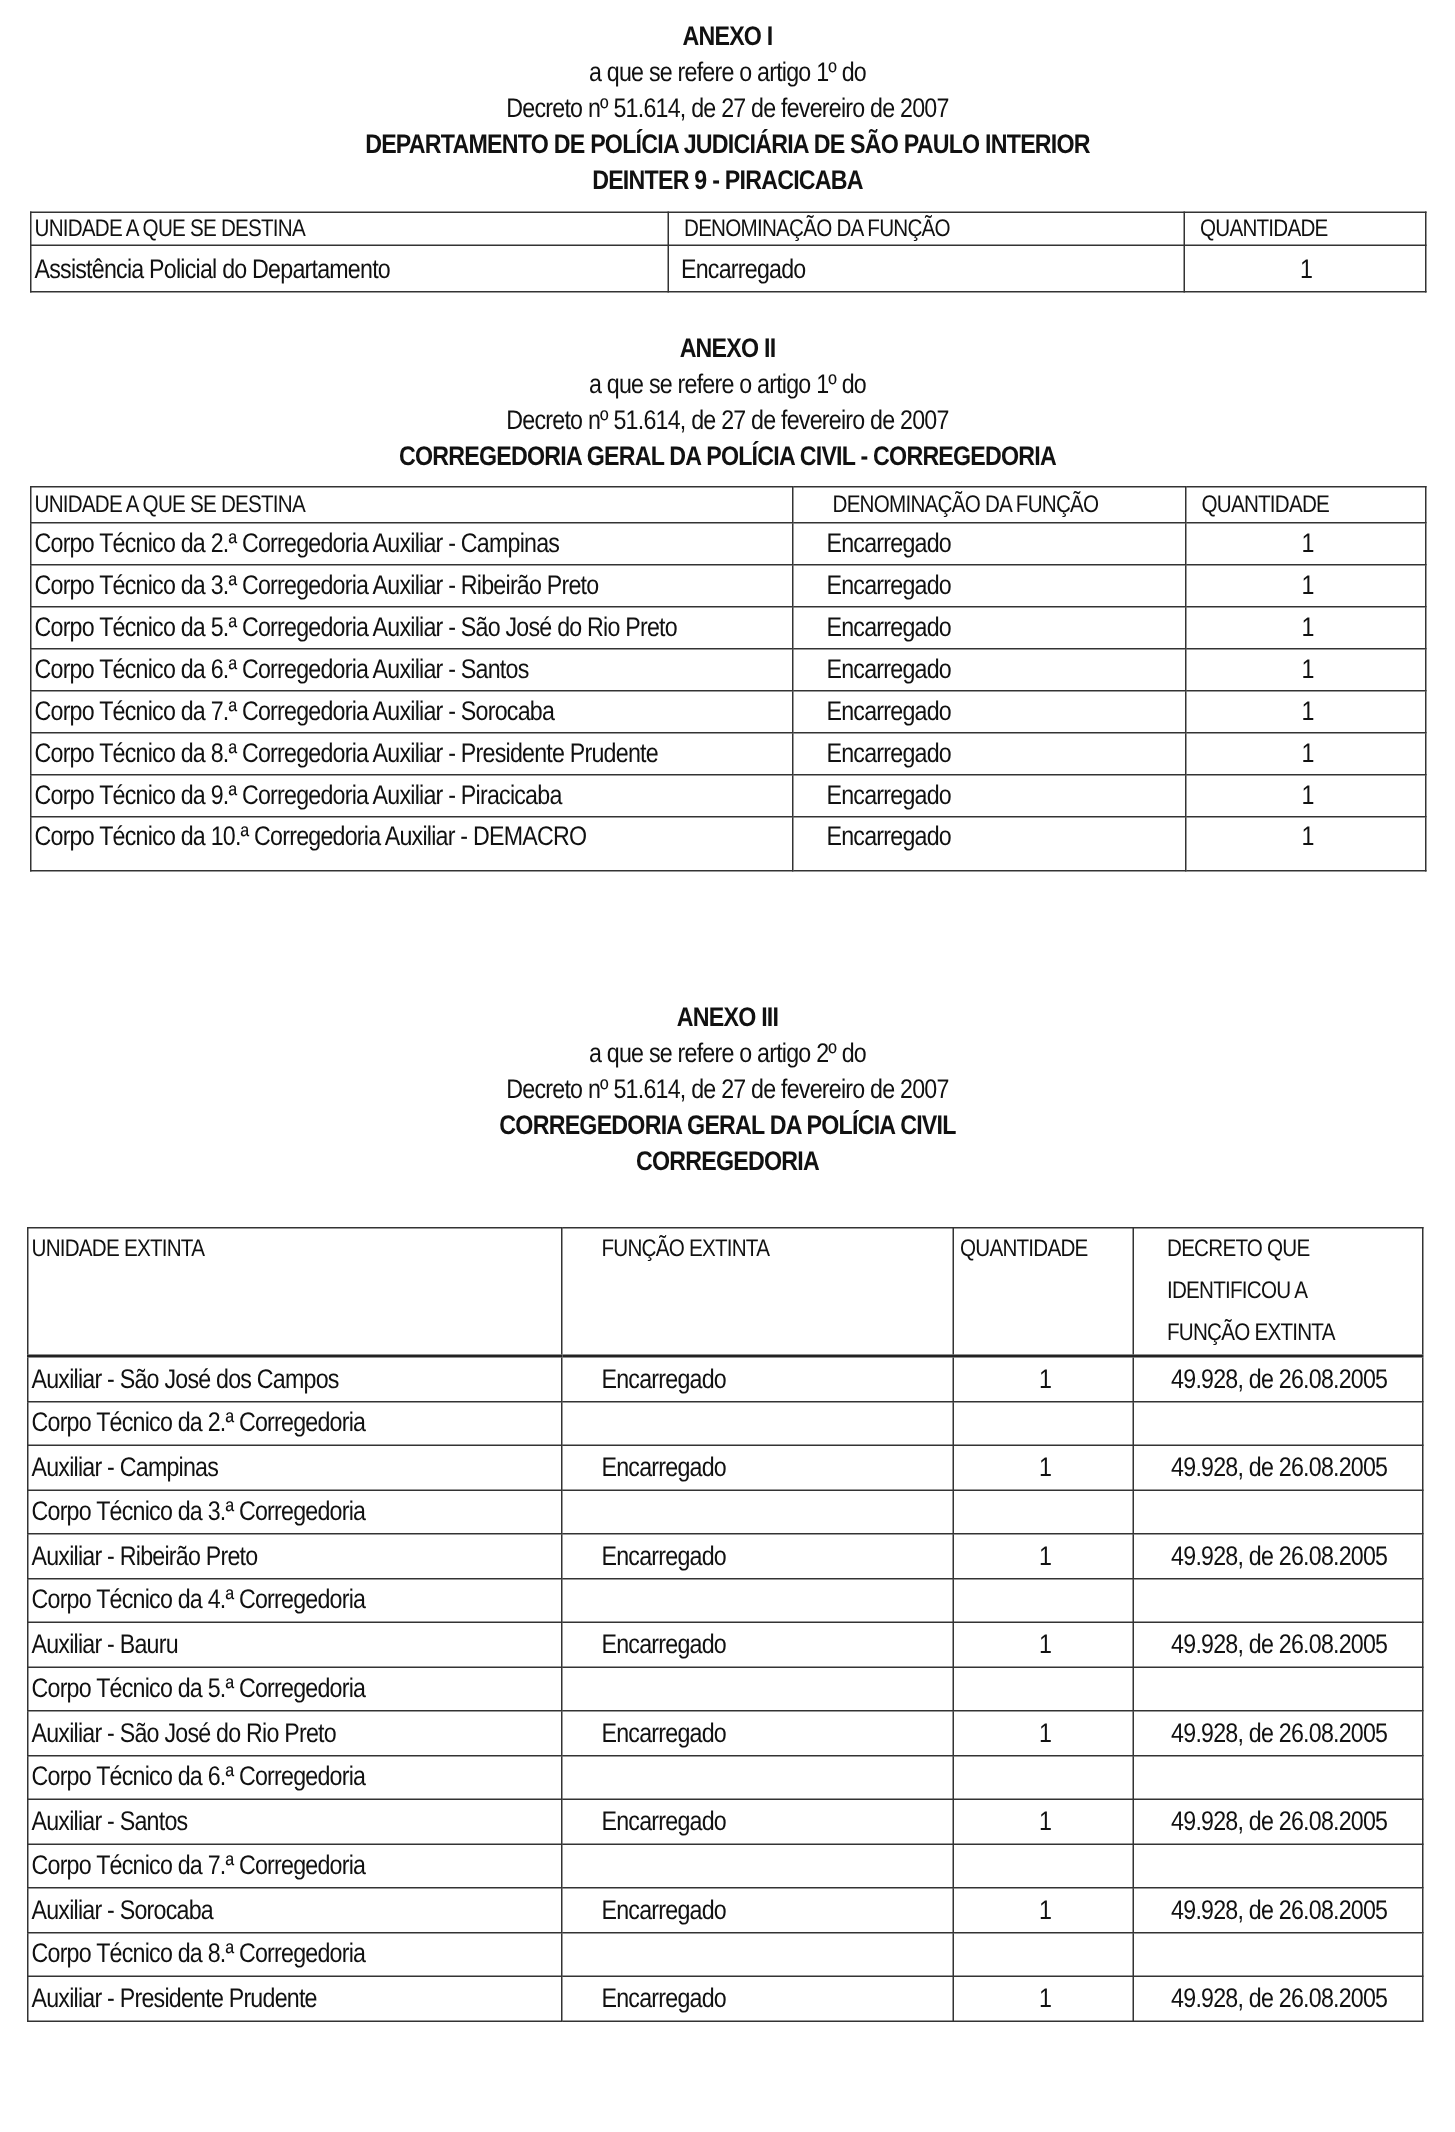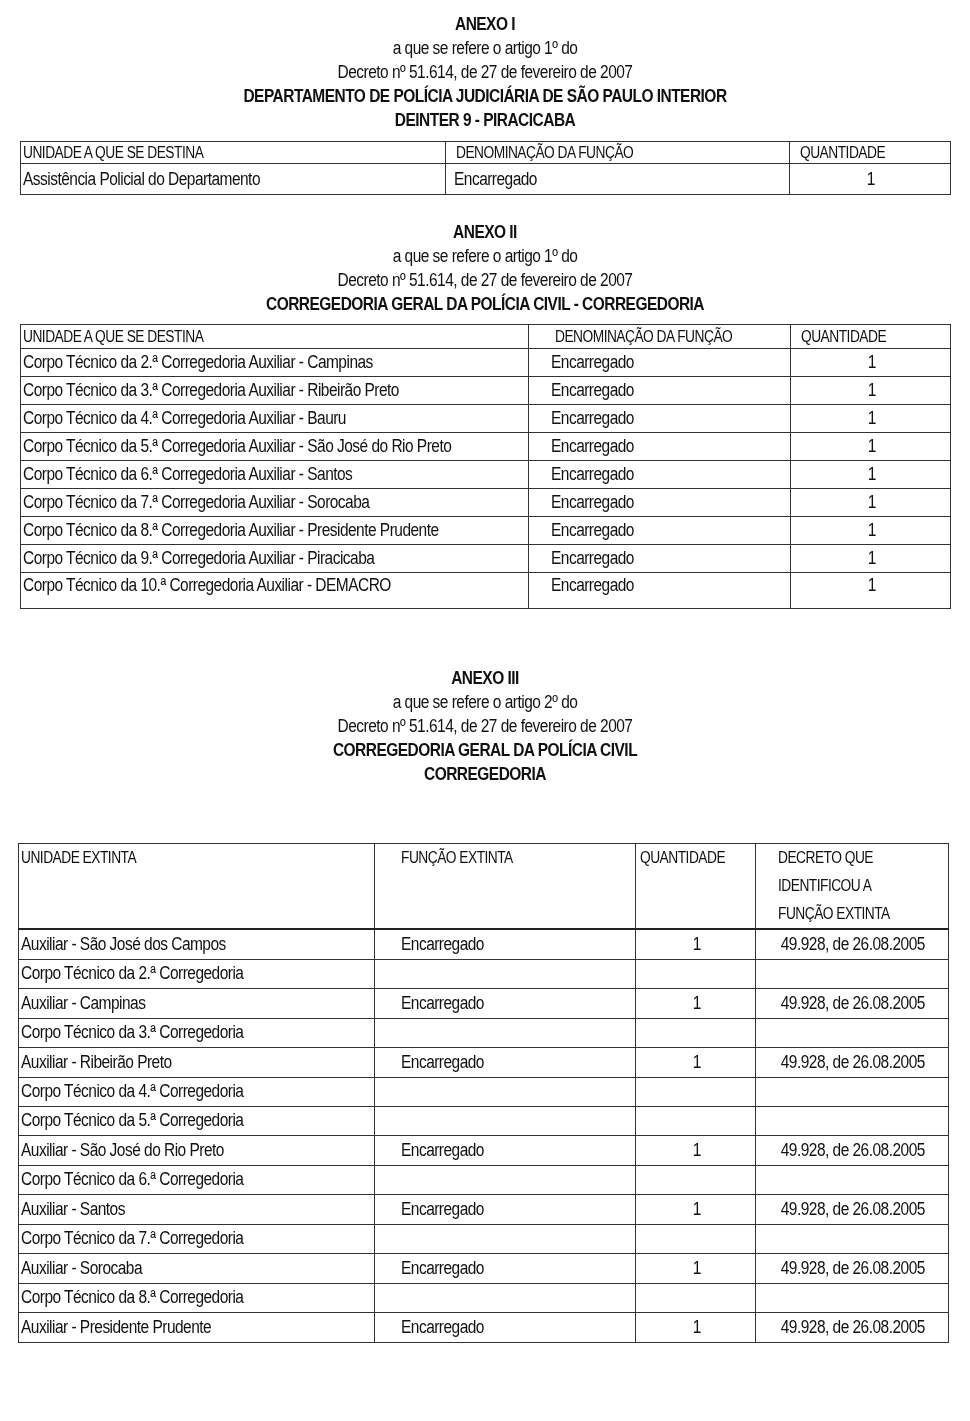--- a/index.html
+++ b/index.html
@@ -87,25 +87,20 @@
           <td><span class="narrow">Corpo Técnico da 2.ª Corregedoria Auxiliar - Campinas</span></td>
           <td style="padding-left:22px"><span class="narrow">Encarregado</span></td>
           <td class="c"><span class="narrowc">1</span></td>
         </tr>
     <tr style="height:28px">
           <td><span class="narrow">Corpo Técnico da 3.ª Corregedoria Auxiliar - Ribeirão Preto</span></td>
           <td style="padding-left:22px"><span class="narrow">Encarregado</span></td>
           <td class="c"><span class="narrowc">1</span></td>
         </tr>
     <tr style="height:28px">
-          <td><span class="narrow">Corpo Técnico da 4.ª Corregedoria Auxiliar - Bauru</span></td>
-          <td style="padding-left:22px"><span class="narrow">Encarregado</span></td>
-          <td class="c"><span class="narrowc">1</span></td>
-        </tr>
-    <tr style="height:28px">
           <td><span class="narrow">Corpo Técnico da 5.ª Corregedoria Auxiliar - São José do Rio Preto</span></td>
           <td style="padding-left:22px"><span class="narrow">Encarregado</span></td>
           <td class="c"><span class="narrowc">1</span></td>
         </tr>
     <tr style="height:28px">
           <td><span class="narrow">Corpo Técnico da 6.ª Corregedoria Auxiliar - Santos</span></td>
           <td style="padding-left:22px"><span class="narrow">Encarregado</span></td>
           <td class="c"><span class="narrowc">1</span></td>
         </tr>
     <tr style="height:28px">
@@ -132,21 +127,21 @@
     </table>
 
   <div class="heading" style="position:absolute; left:0; top:666px; width:970px;">
     <div>ANEXO III</div>
     <div class="sub">a que se refere o artigo 2º do</div>
     <div class="sub">Decreto nº 51.614, de 27 de fevereiro de 2007</div>
     <div>CORREGEDORIA GERAL DA POLÍCIA CIVIL</div>
     <div>CORREGEDORIA</div>
   </div>
 
-  <table class="t3" style="left:18px; top:843px; width:930px;">
+  <table class="t3" style="left:18px; top:818px; width:930px;">
     <colgroup>
         <col style="width:356px">
         <col style="width:261px">
         <col style="width:120px">
         <col style="width:193px">
       </colgroup>
     <tbody>
         <tr style="height:83px">
       <th class="thick"><span class="narrow">UNIDADE EXTINTA</span></th>
       <th class="thick" style="padding-left:26px"><span class="narrow">FUNÇÃO EXTINTA</span></th>
@@ -190,20 +185,26 @@
           <td class="c"><span class="narrowc">1</span></td>
           <td class="c"><span class="narrowc">49.928, de 26.08.2005</span></td>
         </tr>
 
     <tr style="height:29px">
           <td><span class="narrow">Corpo Técnico da 4.ª Corregedoria</span></td>
           <td></td>
           <td></td>
           <td></td>
         </tr>
+    <tr style="height:30px">
+          <td><span class="narrow">Auxiliar - Bauru</span></td>
+          <td style="padding-left:26px"><span class="narrow">Encarregado</span></td>
+          <td class="c"><span class="narrowc">1</span></td>
+          <td class="c"><span class="narrowc">49.928, de 26.08.2005</span></td>
+        </tr>
 
     <tr style="height:29px">
           <td><span class="narrow">Corpo Técnico da 5.ª Corregedoria</span></td>
           <td></td>
           <td></td>
           <td></td>
         </tr>
     <tr style="height:30px">
           <td><span class="narrow">Auxiliar - São José do Rio Preto</span></td>
           <td style="padding-left:26px"><span class="narrow">Encarregado</span></td>

